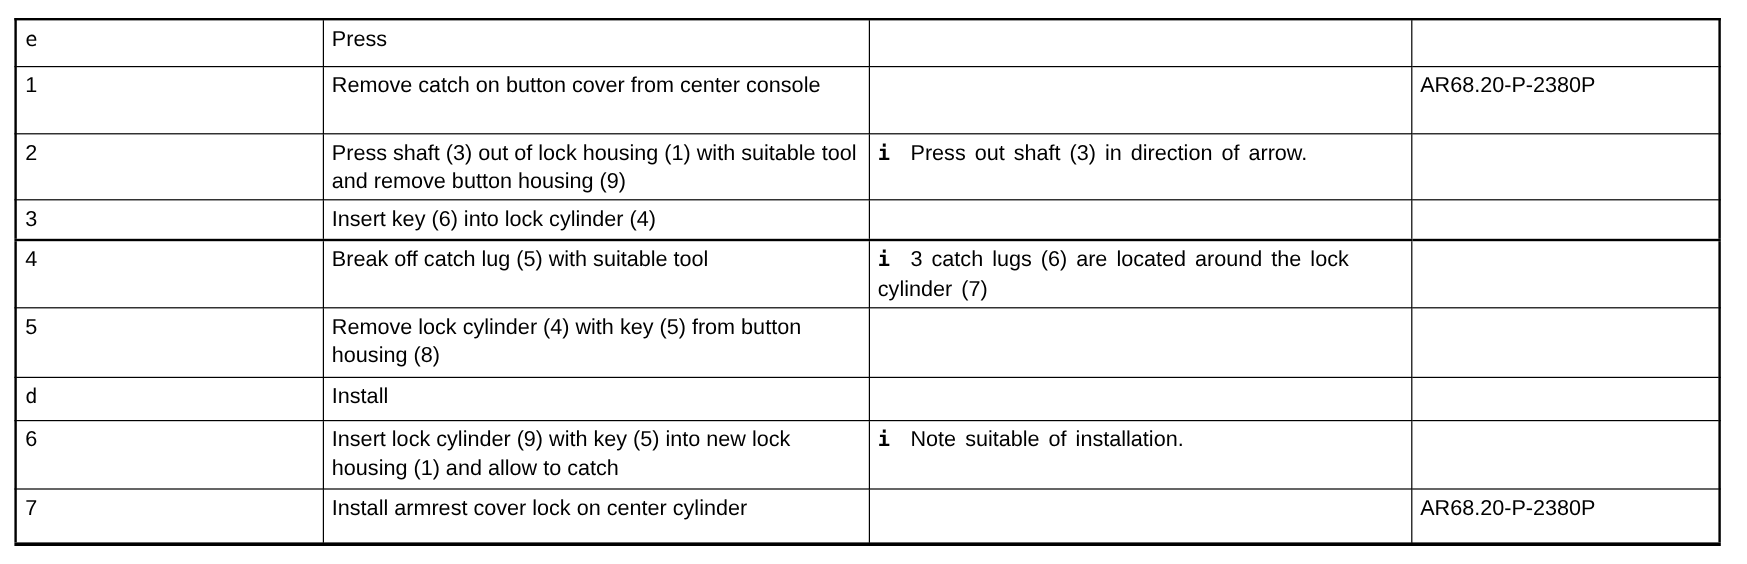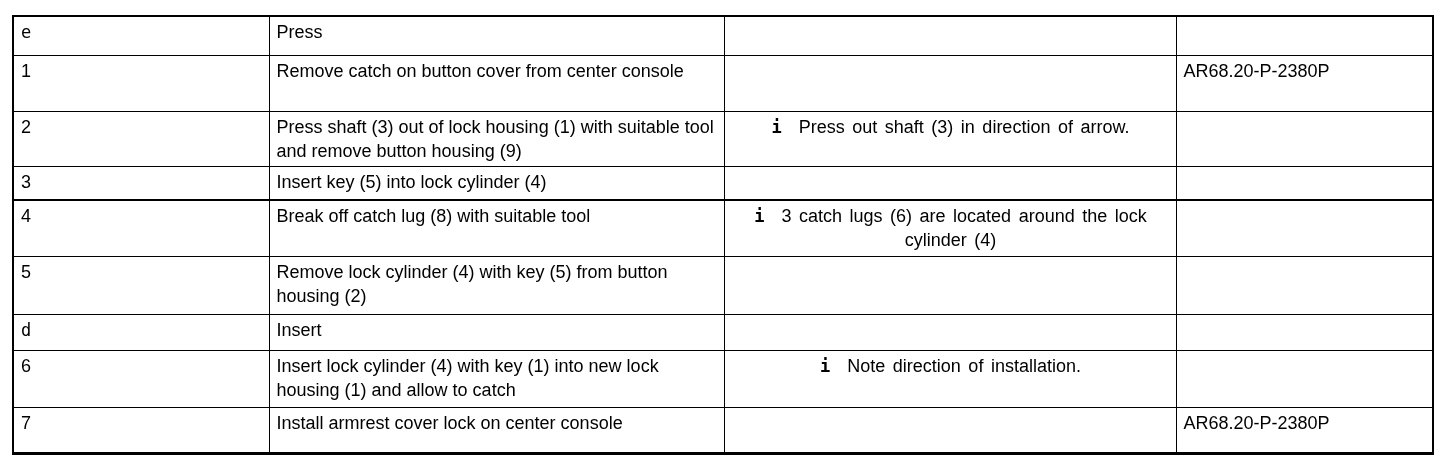--- a/index.html
+++ b/index.html
@@ -32,21 +32,21 @@
     vertical-align: top;
     padding: 3px 6px 3px 7px;
     font-size: 18px;
     line-height: 24px;
     overflow: hidden;
   }
   tr.thick-top td {
     border-top: 2px solid #000;
   }
   td.step-cell { padding-left: 4px; }
-  td.note-cell { padding-left: 5px; word-spacing: 2.5px; text-align: center; }
+  td.note-cell { padding-left: 5px; word-spacing: 2.5px; }
   td.ref-cell  { padding-left: 5px; }
   .step-num { font-size: 18px; }
   .step-sym {
     font-family: "DejaVu Sans Mono", monospace;
     font-size: 17px;
     line-height: 22px;
   }
   .info-i {
     font-family: "DejaVu Sans Mono", monospace;
     font-weight: bold;
@@ -79,49 +79,49 @@
           <td class="ref-cell"><span>AR68.20-P-2380P</span></td>
         </tr>
         <tr style="height: 53px;">
           <td class="step-cell"><span class="step-num">2</span></td>
           <td class="desc-cell"><span>Press shaft (3) out of lock housing (1) with suitable tool and remove button housing (9)</span></td>
           <td class="note-cell"><span class="info-i">i</span><span>Press out shaft (3) in direction of arrow.</span></td>
           <td class="ref-cell"></td>
         </tr>
         <tr style="height: 34px;">
           <td class="step-cell"><span class="step-num">3</span></td>
-          <td class="desc-cell"><span>Insert key (5) into lock cylinder (4)</span></td>
+          <td class="desc-cell"><span>Insert key (6) into lock cylinder (4)</span></td>
           <td class="note-cell"></td>
           <td class="ref-cell"></td>
         </tr>
         <tr class="thick-top" style="height: 56px;">
           <td class="step-cell"><span class="step-num">4</span></td>
-          <td class="desc-cell"><span>Break off catch lug (8) with suitable tool</span></td>
-          <td class="note-cell"><span class="info-i">i</span><span>3 catch lugs (6) are located around the lock cylinder (4)</span></td>
+          <td class="desc-cell"><span>Break off catch lug (5) with suitable tool</span></td>
+          <td class="note-cell"><span class="info-i">i</span><span>3 catch lugs (6) are located around the lock cylinder (7)</span></td>
           <td class="ref-cell"></td>
         </tr>
         <tr style="height: 58px;">
           <td class="step-cell"><span class="step-num">5</span></td>
-          <td class="desc-cell"><span>Remove lock cylinder (4) with key (5) from button housing (2)</span></td>
+          <td class="desc-cell"><span>Remove lock cylinder (4) with key (5) from button housing (8)</span></td>
           <td class="note-cell"></td>
           <td class="ref-cell"></td>
         </tr>
         <tr style="height: 36px;">
           <td class="step-cell"><span class="step-sym">d</span></td>
-          <td class="desc-cell"><span>Insert</span></td>
+          <td class="desc-cell"><span>Install</span></td>
           <td class="note-cell"></td>
           <td class="ref-cell"></td>
         </tr>
         <tr style="height: 57px;">
           <td class="step-cell"><span class="step-num">6</span></td>
-          <td class="desc-cell"><span>Insert lock cylinder (4) with key (1) into new lock housing (1) and allow to catch</span></td>
-          <td class="note-cell"><span class="info-i">i</span><span>Note direction of installation.</span></td>
+          <td class="desc-cell"><span>Insert lock cylinder (9) with key (5) into new lock housing (1) and allow to catch</span></td>
+          <td class="note-cell"><span class="info-i">i</span><span>Note suitable of installation.</span></td>
           <td class="ref-cell"></td>
         </tr>
         <tr style="height: 46px;">
           <td class="step-cell"><span class="step-num">7</span></td>
-          <td class="desc-cell"><span>Install armrest cover lock on center console</span></td>
+          <td class="desc-cell"><span>Install armrest cover lock on center cylinder</span></td>
           <td class="note-cell"></td>
           <td class="ref-cell"><span>AR68.20-P-2380P</span></td>
         </tr>
       </tbody>
   </table>
 </div>
 
 </body></html>

